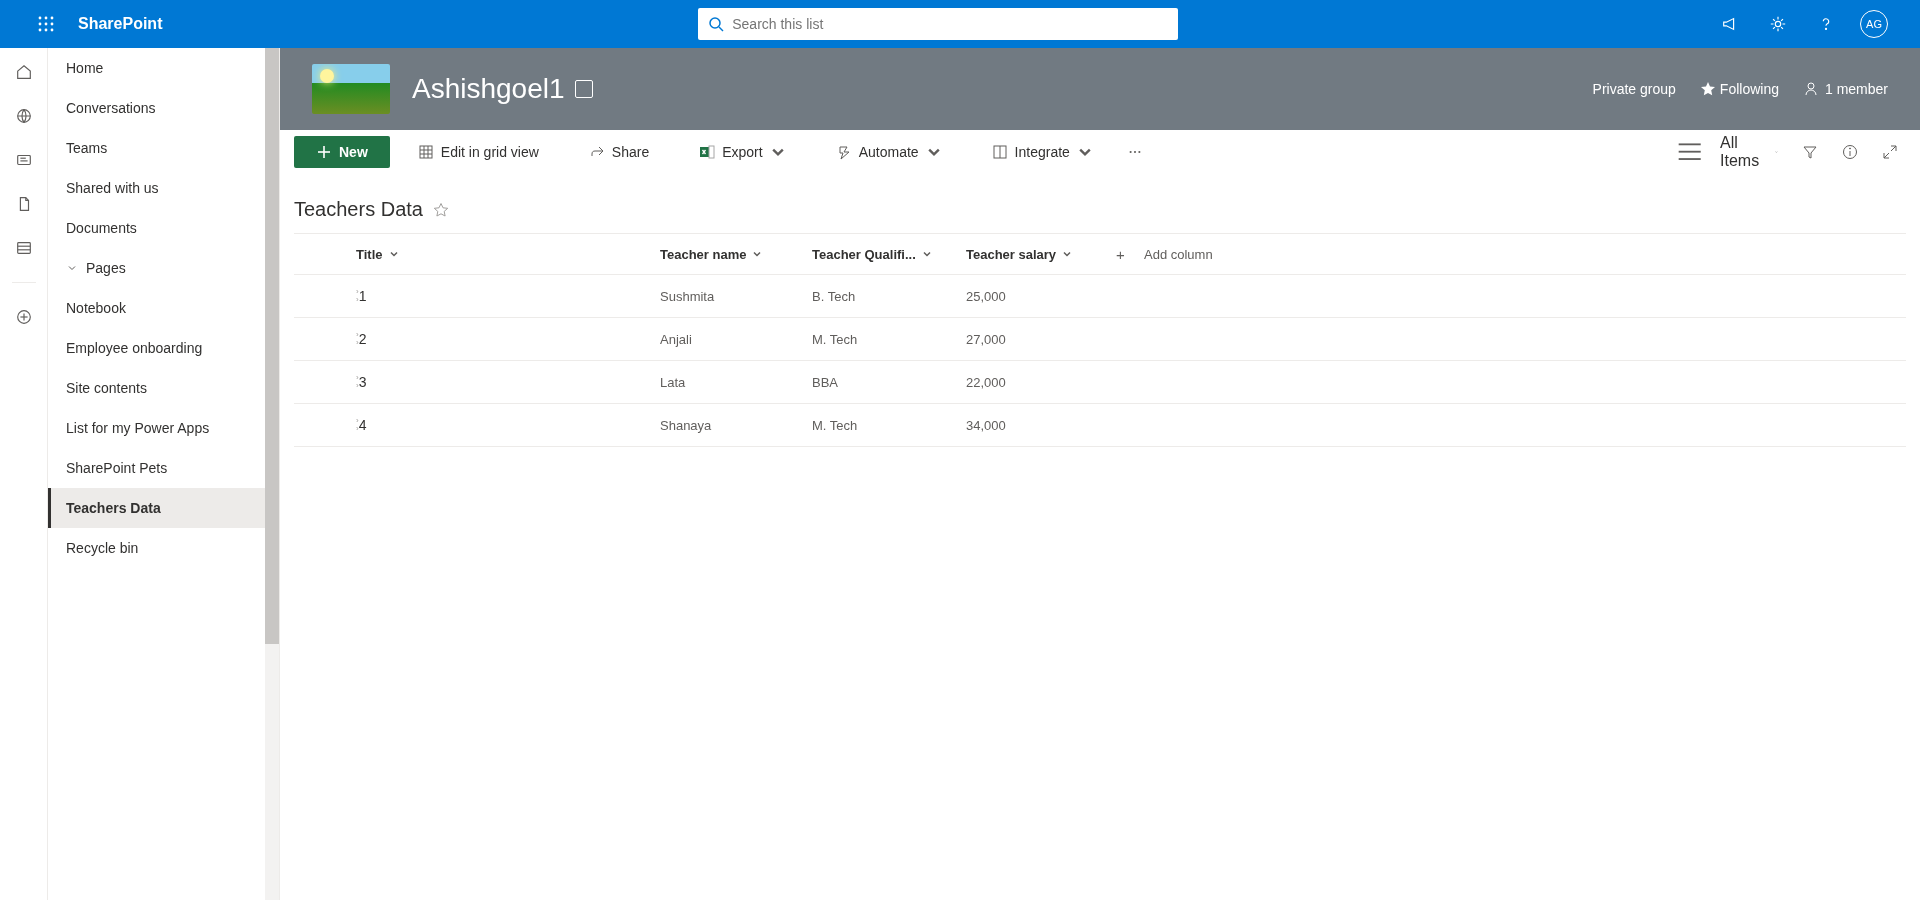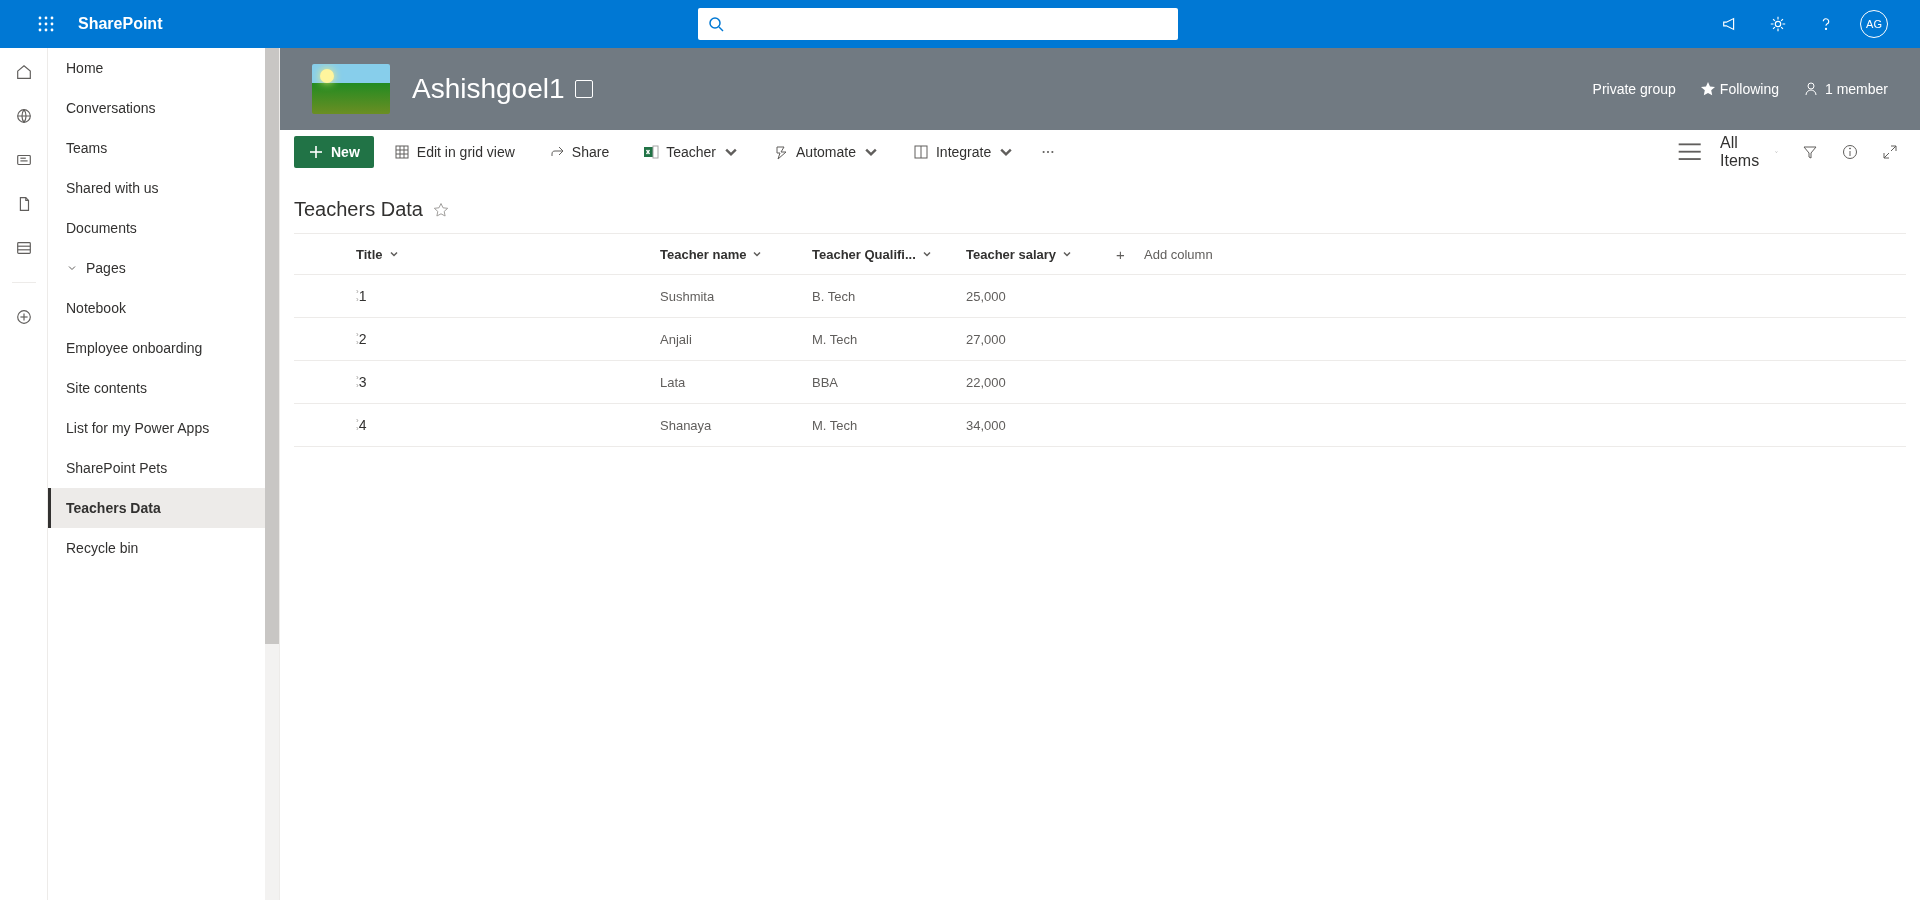--- a/index.html
+++ b/index.html
@@ -54,21 +54,21 @@
 .site-title{font-size:28px;font-weight:400;display:flex;align-items:center;gap:10px;}
 .site-title .tbadge{width:18px;height:18px;border:1px solid #fff;border-radius:2px;display:inline-block;position:relative;}
 .site-right{margin-left:auto;display:flex;align-items:center;gap:24px;font-size:14px;}
 .site-right .follow{display:flex;align-items:center;gap:4px;cursor:pointer;}
 .site-right .follow svg{width:16px;height:16px;fill:#fff;}
 .site-right .members{display:flex;align-items:center;gap:6px;cursor:pointer;}
 .site-right .members svg{width:16px;height:16px;stroke:#fff;fill:none;}
 
 
 .cmdbar{height:44px;display:flex;align-items:center;padding:0 14px;gap:6px;border-bottom:1px solid #fff;}
-.cmd{height:32px;display:flex;align-items:center;gap:7px;padding:0 14px;font-size:14px;color:#323130;cursor:pointer;border-radius:2px;}
+.cmd{height:32px;display:flex;align-items:center;gap:7px;padding:0 22px;font-size:14px;color:#323130;cursor:pointer;border-radius:2px;}
 .cmd svg{width:16px;height:16px;}
 .cmd.new{background:var(--teal);color:#fff;font-weight:600;}
 .cmd.new svg{stroke:#fff;}
 .cmd .icon-grid{stroke:#605E5C;fill:none;}
 .cmd .icon-share{stroke:#605E5C;fill:none;}
 .cmd .icon-auto{stroke:#605E5C;fill:none;}
 .cmd .icon-int{stroke:#605E5C;fill:none;}
 .chev{width:10px;height:10px;}
 .chev path{stroke:#605E5C;fill:none;stroke-width:1.5;}
 .cmdbar .right{margin-left:auto;display:flex;align-items:center;gap:8px;}
@@ -115,20 +115,21 @@
         <circle cx="14" cy="14" r="1.4"></circle>
       </svg>
   </div>
   <div class="brand">SharePoint</div>
   <div class="spacer"></div>
   <div class="search">
     <svg viewBox="0 0 16 16">
         <circle cx="7" cy="7" r="5"></circle>
         <line x1="11" y1="11" x2="15" y2="15"></line>
       </svg>
+    <input type="text" placeholder="Search this list" style="">
   </div>
   <div class="spacer"></div>
   <div class="suite-right">
     <div class="suite-btn">
         <svg viewBox="0 0 20 20">
           <path d="M3 8 L3 12 L6 12 L14 16 L14 4 L6 8 Z"></path>
         </svg>
       </div>
     <div class="suite-btn">
         <svg viewBox="0 0 20 20">
@@ -263,21 +264,21 @@
             <path d="M10 3l4 4-4 4M14 7H6c-2 0-3 1-3 3v2"></path>
           </svg>
         <span>Share</span>
       </div>
       <div class="cmd">
         <svg viewBox="0 0 16 16">
             <rect x="1" y="3" width="9" height="10" fill="#217346"></rect>
             <path d="M3.5 6l3 4M6.5 6l-3 4" stroke="#fff" stroke-width="1.3" fill="none"></path>
             <rect x="10" y="2" width="5" height="12" fill="none" stroke="#A6A6A6"></rect>
           </svg>
-        <span>Teacher</span>
+        <span>Export</span>
         <svg class="chev" viewBox="0 0 10 10">
             <path d="M2 3.5l3 3 3-3"></path>
           </svg>
       </div>
       <div class="cmd">
         <svg class="icon-auto" viewBox="0 0 16 16">
             <path d="M4 3h7l-3 5h5l-8 7 2-6H4z"></path>
           </svg>
         <span>Automate</span>
         <svg class="chev" viewBox="0 0 10 10">

